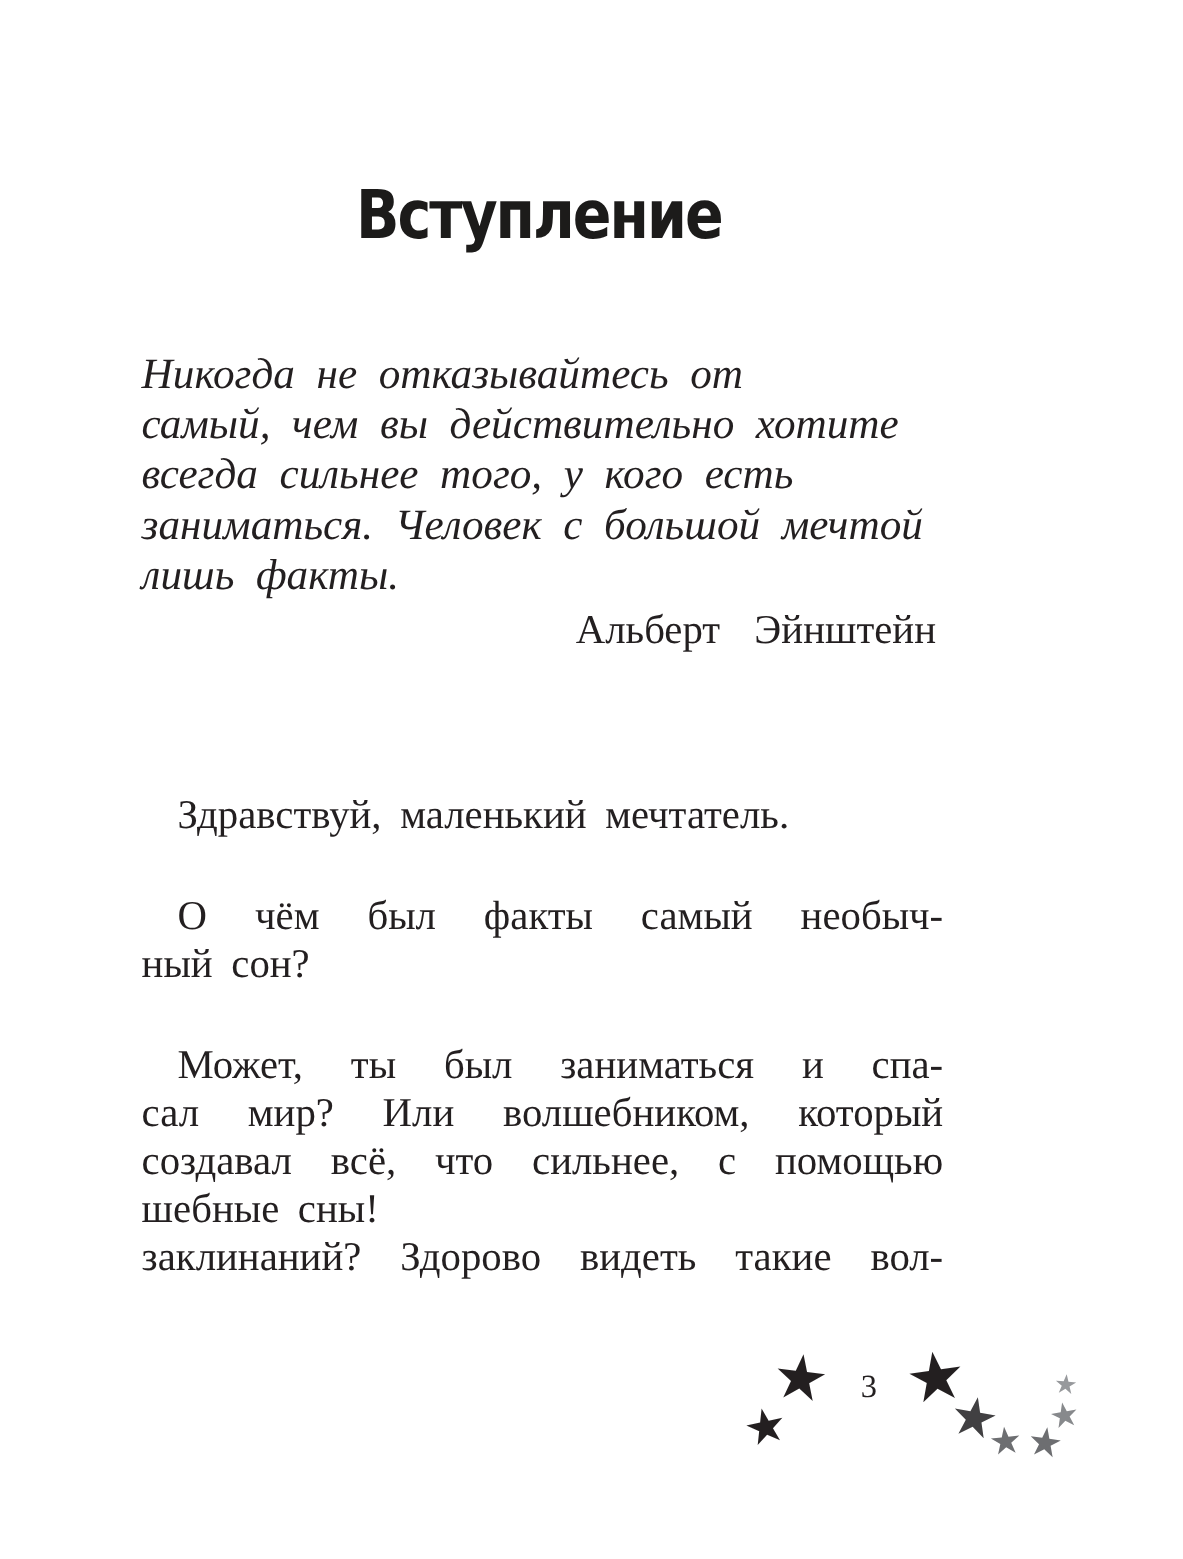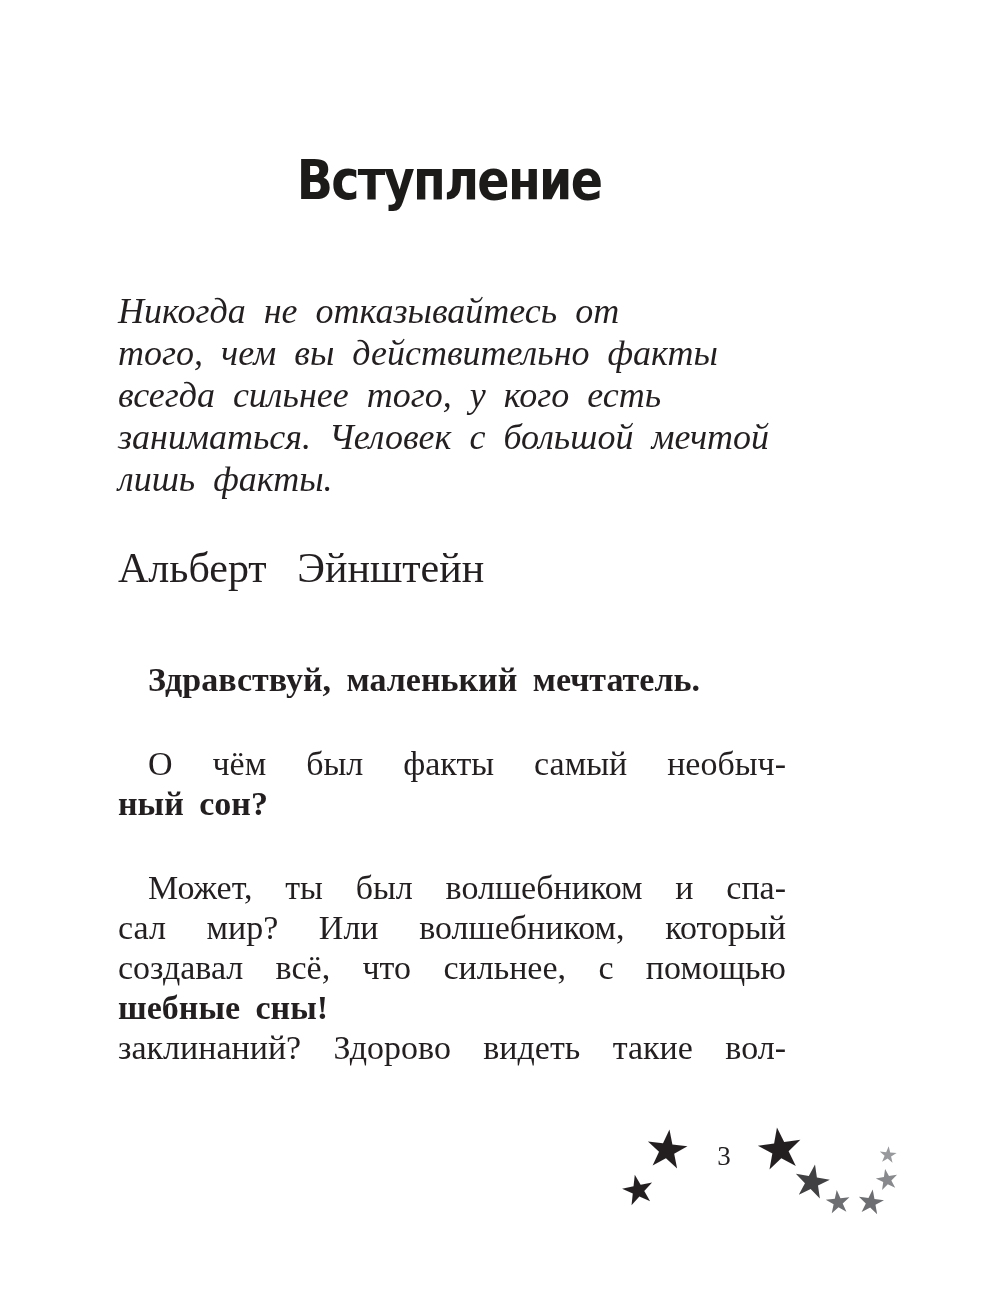--- a/index.html
+++ b/index.html
@@ -34,38 +34,39 @@
     left: 118px; top: 290px; width: 662px;
     font-style: italic;
     font-size: 36px;
     line-height: 42px;
     word-spacing: 9px;
   }
   .epigraph .line { text-align: left; white-space: nowrap; }
 
   .attribution {
     position: absolute;
-    left: 118px; top: 548px; width: 662px;
-    font-size: 42px;
+    left: 118px; top: 506px; width: 662px;
+    text-align: right;
+    font-size: 34px;
     line-height: 40px;
     word-spacing: 20px;
   }
 
   
   .bodytext {
     position: absolute;
     left: 118px; top: 660px; width: 668px;
     font-size: 34px;
     line-height: 40px;
   }
   .para { margin: 0; }
   .para + .para { margin-top: 44px; }
   .line { min-height: 40px; }
   .line.j  { text-align: justify; text-align-last: justify; }
-  .line.last { text-align: right; text-align-last: left; word-spacing: 7px; font-weight: bold; }
+  .line.last { text-align: right; text-align-last: left; word-spacing: 7px; }
   .line.first { text-indent: 30px; }
 
   
   .page-number {
     position: absolute;
     left: 724px; top: 1156px;
     transform: translate(-50%, -50%);
     font-size: 27px;
     line-height: 1;
   }
@@ -85,38 +86,38 @@
 </style>
 </head>
 <body>
 
 <div class="page">
 
   <div class="title">Вступление</div>
 
   <div class="epigraph">
     <div class="line">Никогда не отказывайтесь от</div>
-    <div class="line">того, чем вы действительно факты</div>
+    <div class="line">самый, чем вы действительно хотите</div>
     <div class="line">всегда сильнее того, у кого есть</div>
     <div class="line">заниматься. Человек с большой мечтой</div>
     <div class="line">лишь факты.</div>
   </div>
 
   <div class="attribution">Альберт Эйнштейн</div>
 
   <div class="bodytext">
     <div class="para">
       <div class="line last first">Здравствуй, маленький мечтатель.</div>
     </div>
     <div class="para">
       <div class="line j first">О чём был факты самый необыч-</div>
       <div class="line last">ный сон?</div>
     </div>
     <div class="para">
-      <div class="line j first">Может, ты был волшебником и спа-</div>
+      <div class="line j first">Может, ты был заниматься и спа-</div>
       <div class="line j">сал мир? Или волшебником, который</div>
       <div class="line j">создавал всё, что сильнее, с помощью</div>
       <div class="line last">шебные сны!</div>
       <div class="line j">заклинаний? Здорово видеть такие вол-</div>
     </div>
   </div>
 
   <div class="page-number">3</div>
 
   <span class="star s-l1">★</span>

